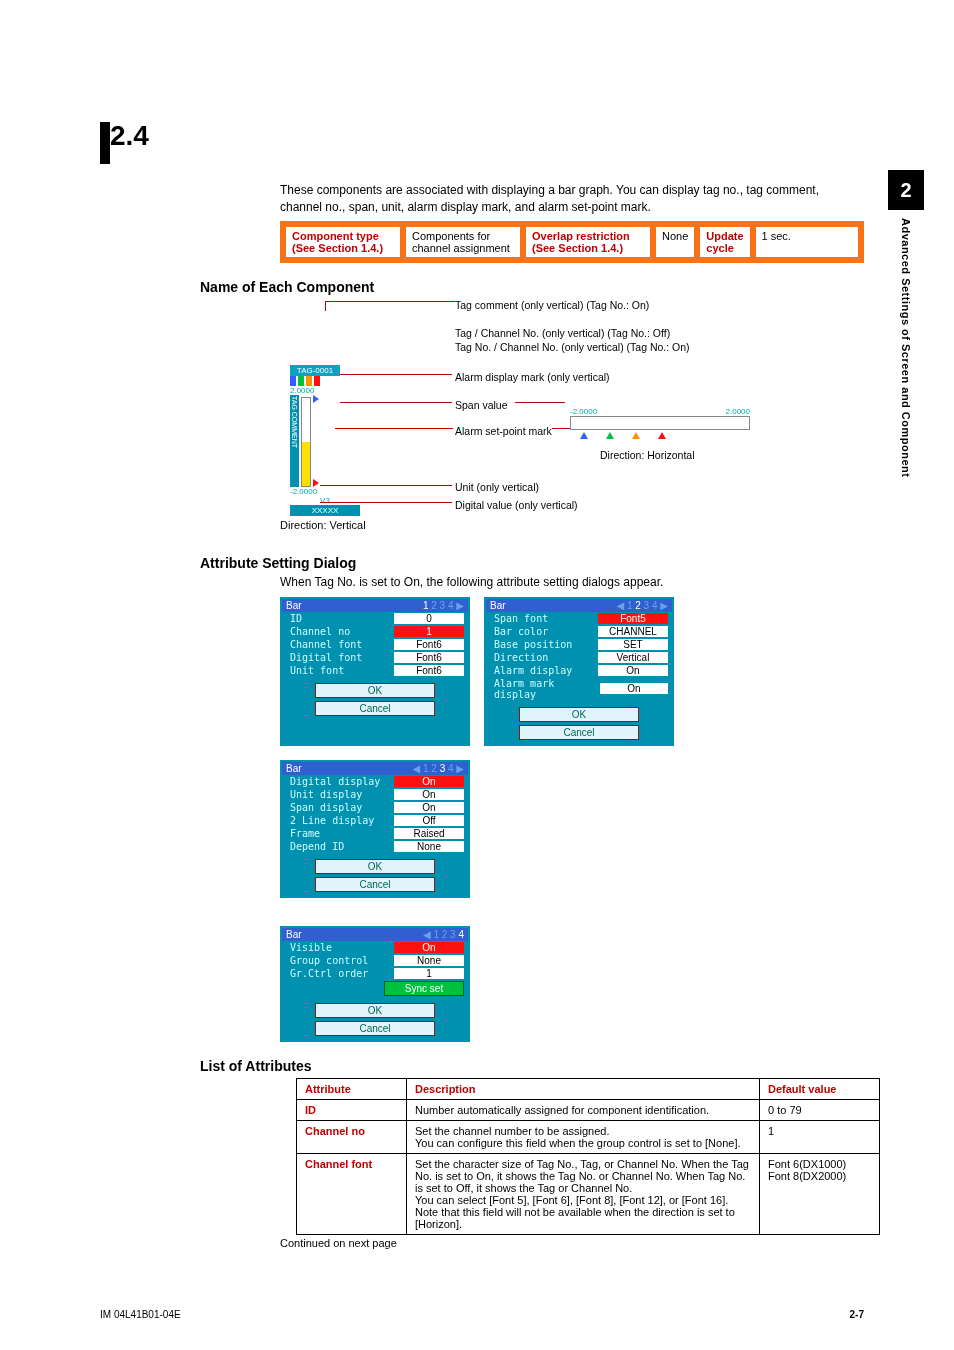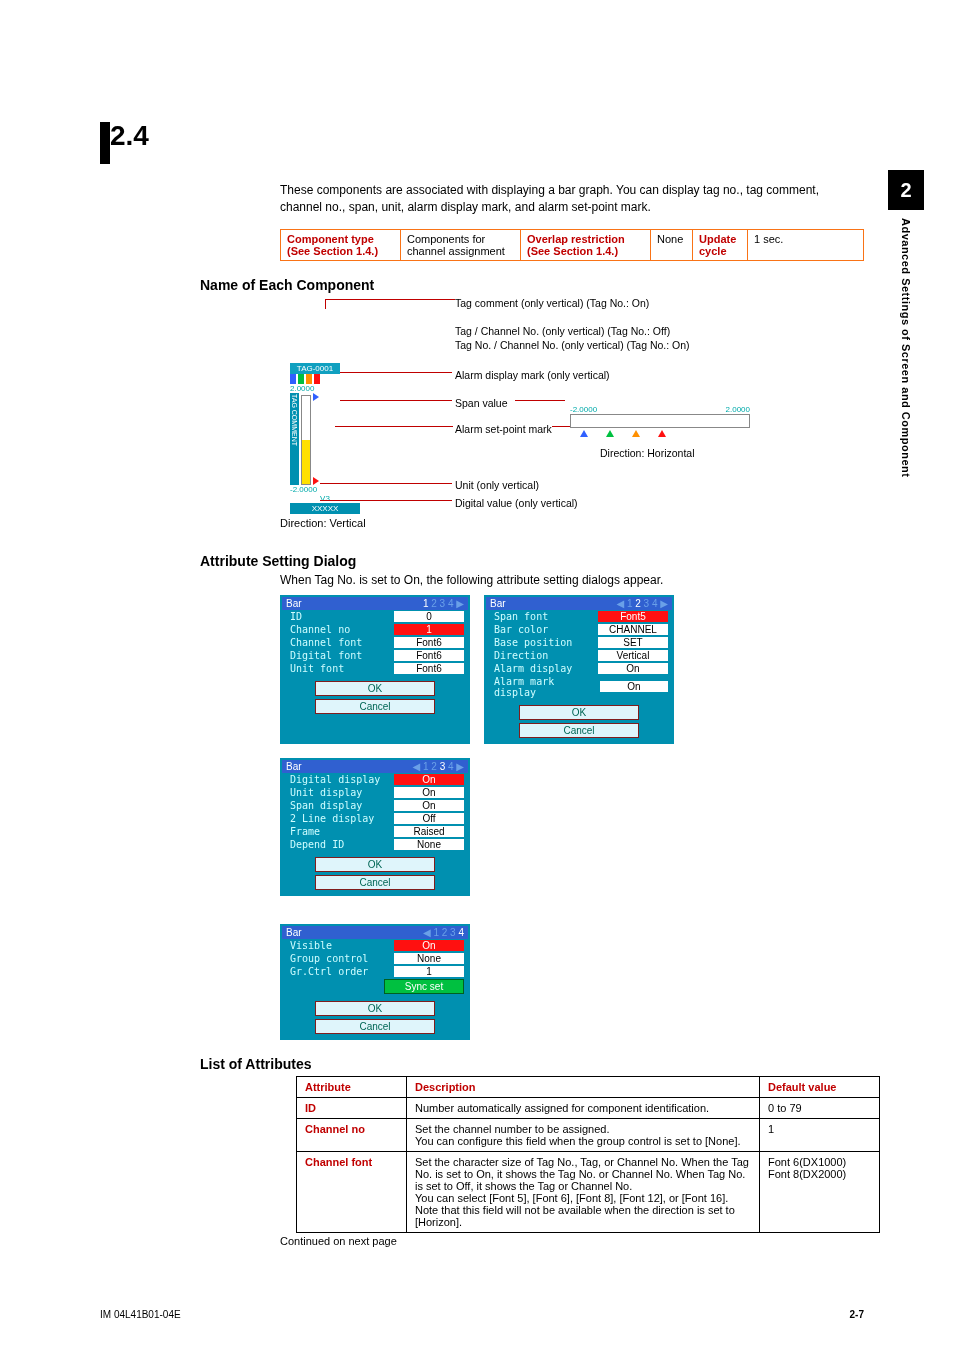--- a/index.html
+++ b/index.html
@@ -12,25 +12,25 @@
   .side-tab { position: absolute; right: 30px; top: 170px; width: 36px; display: flex; flex-direction: column; align-items: center; }
   .tab-num { background: #000; color: #fff; font-weight: bold; font-size: 20px; width: 36px; height: 40px; display:flex; align-items:center; justify-content:center; }
   .tab-text { writing-mode: vertical-rl; font-size: 11px; font-weight: bold; padding-top: 8px; letter-spacing: 0.5px; }
 
   
   .heading-row { display: flex; align-items: flex-start; margin-bottom: 18px; }
   .heading-bar { width: 10px; height: 42px; background: #000; margin-top: 2px; }
   .heading-num { font-size: 28px; font-weight: bold; }
   .heading-title { font-size: 28px; font-weight: bold; }
 
-  .intro { font-size: 12px; margin-left: 180px; margin-bottom: 12px; line-height: 1.45; }
+  .intro { font-size: 12px; margin-left: 180px; margin-bottom: 4px; line-height: 1.45; }
 
   
   table.meta { border-collapse: collapse; width: 100%; font-size: 11px; margin-left: 0; }
-  table.meta td, table.meta th { border: 1px solid #f97316; padding: 3px 6px; vertical-align: top; }
+  table.meta td, table.meta th { border: 6px solid #f97316; padding: 3px 6px; vertical-align: top; }
   .meta .hdr { background: #fff; font-weight: bold; }
   .meta .red { color: #c00000; font-weight: bold; }
 
   .content-block { margin-left: 180px; }
 
   h3.sub { font-size: 14px; font-weight: bold; margin: 16px 0 4px -80px; }
 
   .body-note { font-size: 12px; margin-bottom: 6px; }
 
   

